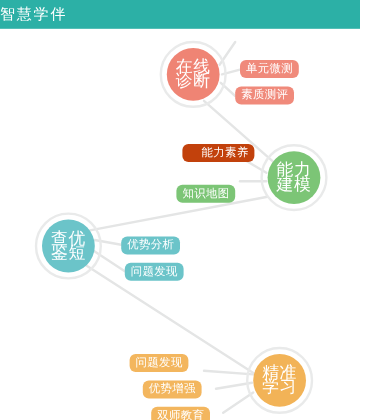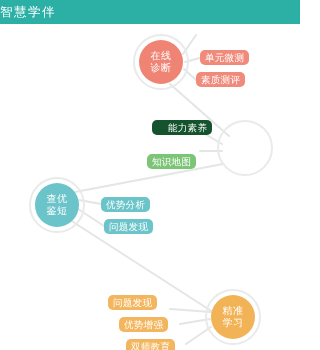--- a/index.html
+++ b/index.html
@@ -65,21 +65,21 @@
   }
   .node-ring {
     position: absolute;
     border-radius: 50%;
     border: 2px solid #e9eaea;
     box-sizing: border-box;
     background: transparent;
   }
   .node-label {
     color: #ffffff;
-    font-size: 10px;
+    font-size: 14px;
     line-height: 12px;
     letter-spacing: 0.5px;
     white-space: pre-line;
   }
 
   
   .pill {
     position: absolute;
     border-radius: 5px;
     display: flex;
@@ -140,22 +140,26 @@
   </div>
 
   <div class="pill" style="left:200px; top:50px; background:#f08a7b;">
     <span class="pill-label">单元微测</span>
   </div>
   <div class="pill" style="left:196px; top:72px; background:#f08a7b;">
     <span class="pill-label">素质测评</span>
   </div>
 
   <div class="node-ring" style="left:217px; top:120px; width:56px; height:56px;"></div>
+  <div class="node" style="left:223px; top:126px; width:44px; height:44px; background:#7cc576;">
+    <span class="node-label">能力
+建模</span>
+  </div>
 
-  <div class="pill" style="left:152px; top:120px; background:#14532d;padding-left:16px;">
+  <div class="pill" style="left:152px; top:120px; background:#c2410c;padding-left:16px;">
     <span class="pill-label">能力素养</span>
   </div>
   <div class="pill" style="left:147px; top:154px; background:#7cc576;">
     <span class="pill-label">知识地图</span>
   </div>
 
   <div class="node-ring" style="left:29px; top:177px; width:56px; height:56px;"></div>
   <div class="node" style="left:35px; top:183px; width:44px; height:44px; background:#6bc4c9;">
     <span class="node-label">查优
 鉴短</span>

